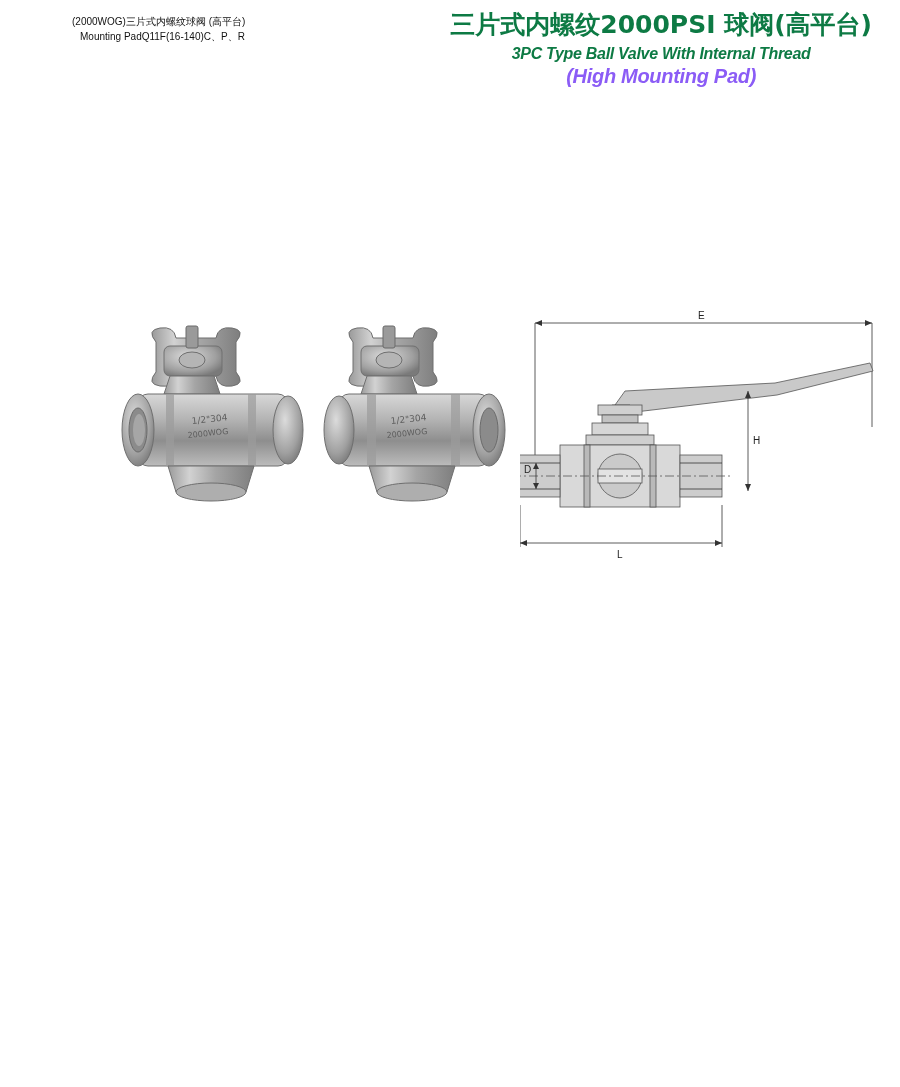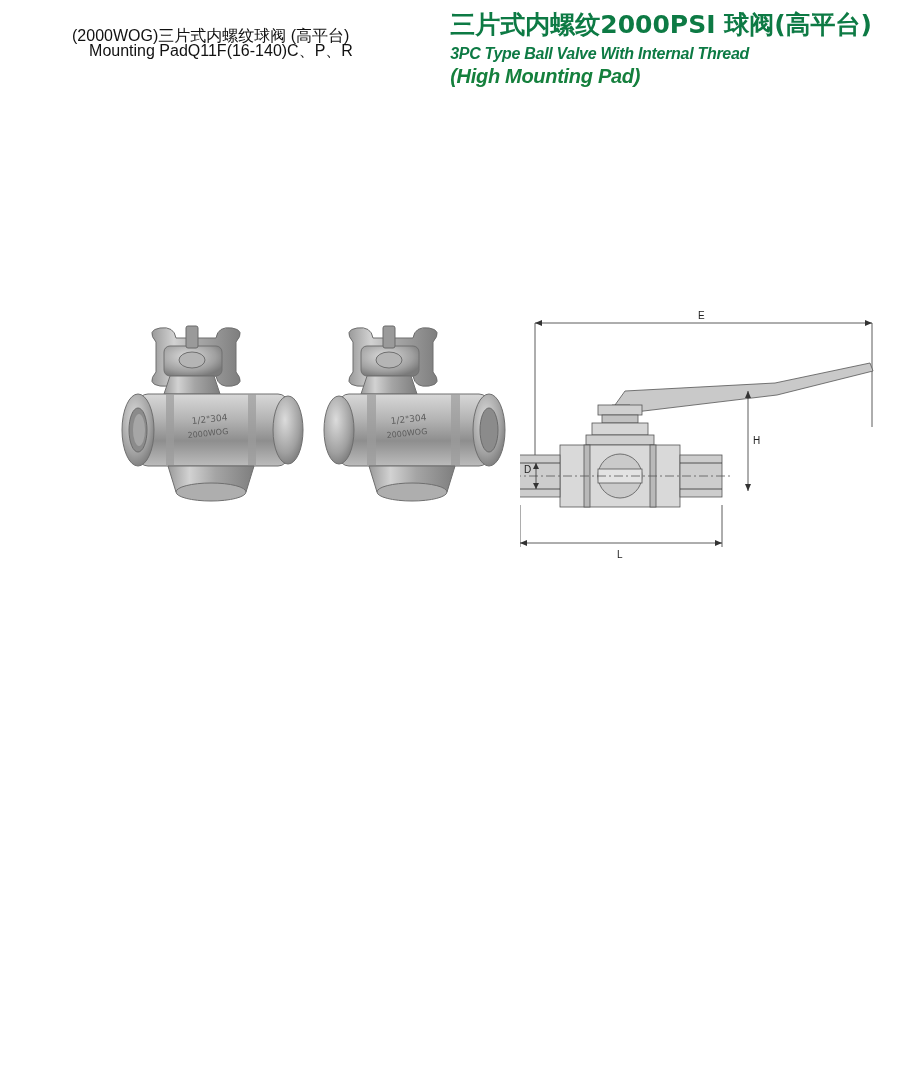--- a/index.html
+++ b/index.html
@@ -8,38 +8,38 @@
     width: 900px; height: 1087px;
     background:#ffffff;
     font-family: "Liberation Sans", sans-serif;
     color:#1a1a1a;
     position:relative;
     overflow:hidden;
   }
   
   .header { position:relative; height:130px; }
   .hdr-left {
-    position:absolute; left:72px; top:28px; width:290px;
-    font-size:16px; line-height:15px; color:#111;
+    position:absolute; left:72px; top:14px; width:290px;
+    font-size:10px; line-height:15px; color:#111;
   }
   .hdr-left div { white-space:nowrap; }
-  .hdr-left .indent { padding-left:8px;text-align:center; }
+  .hdr-left .indent { padding-left:8px; }
   .hdr-right {
-    position:absolute; right:28px; top:8px; text-align:left;
+    position:absolute; right:28px; top:8px; text-align:center;
   }
   .hdr-cn {
     font-size:25px; font-weight:bold; color:#0d7a44; letter-spacing:0px;
     font-family:"DejaVu Sans", sans-serif;
   }
   .hdr-en1 {
     font-size:16px; font-weight:bold; font-style:italic; color:#0d7a44;
     margin-top:4px; letter-spacing:-0.3px;
   }
   .hdr-en2 {
-    font-size:20px; font-weight:bold; font-style:italic; color:#15803d;
+    font-size:20px; font-weight:bold; font-style:italic; color:#8b5cf6;
     margin-top:2px; letter-spacing:-0.3px;
   }
 
   
   .imgband { position:relative; height:470px; }
 
   .valve { position:absolute; }
   .valve svg { display:block; }
 
   .drawing { position:absolute; left:520px; top:175px; }

